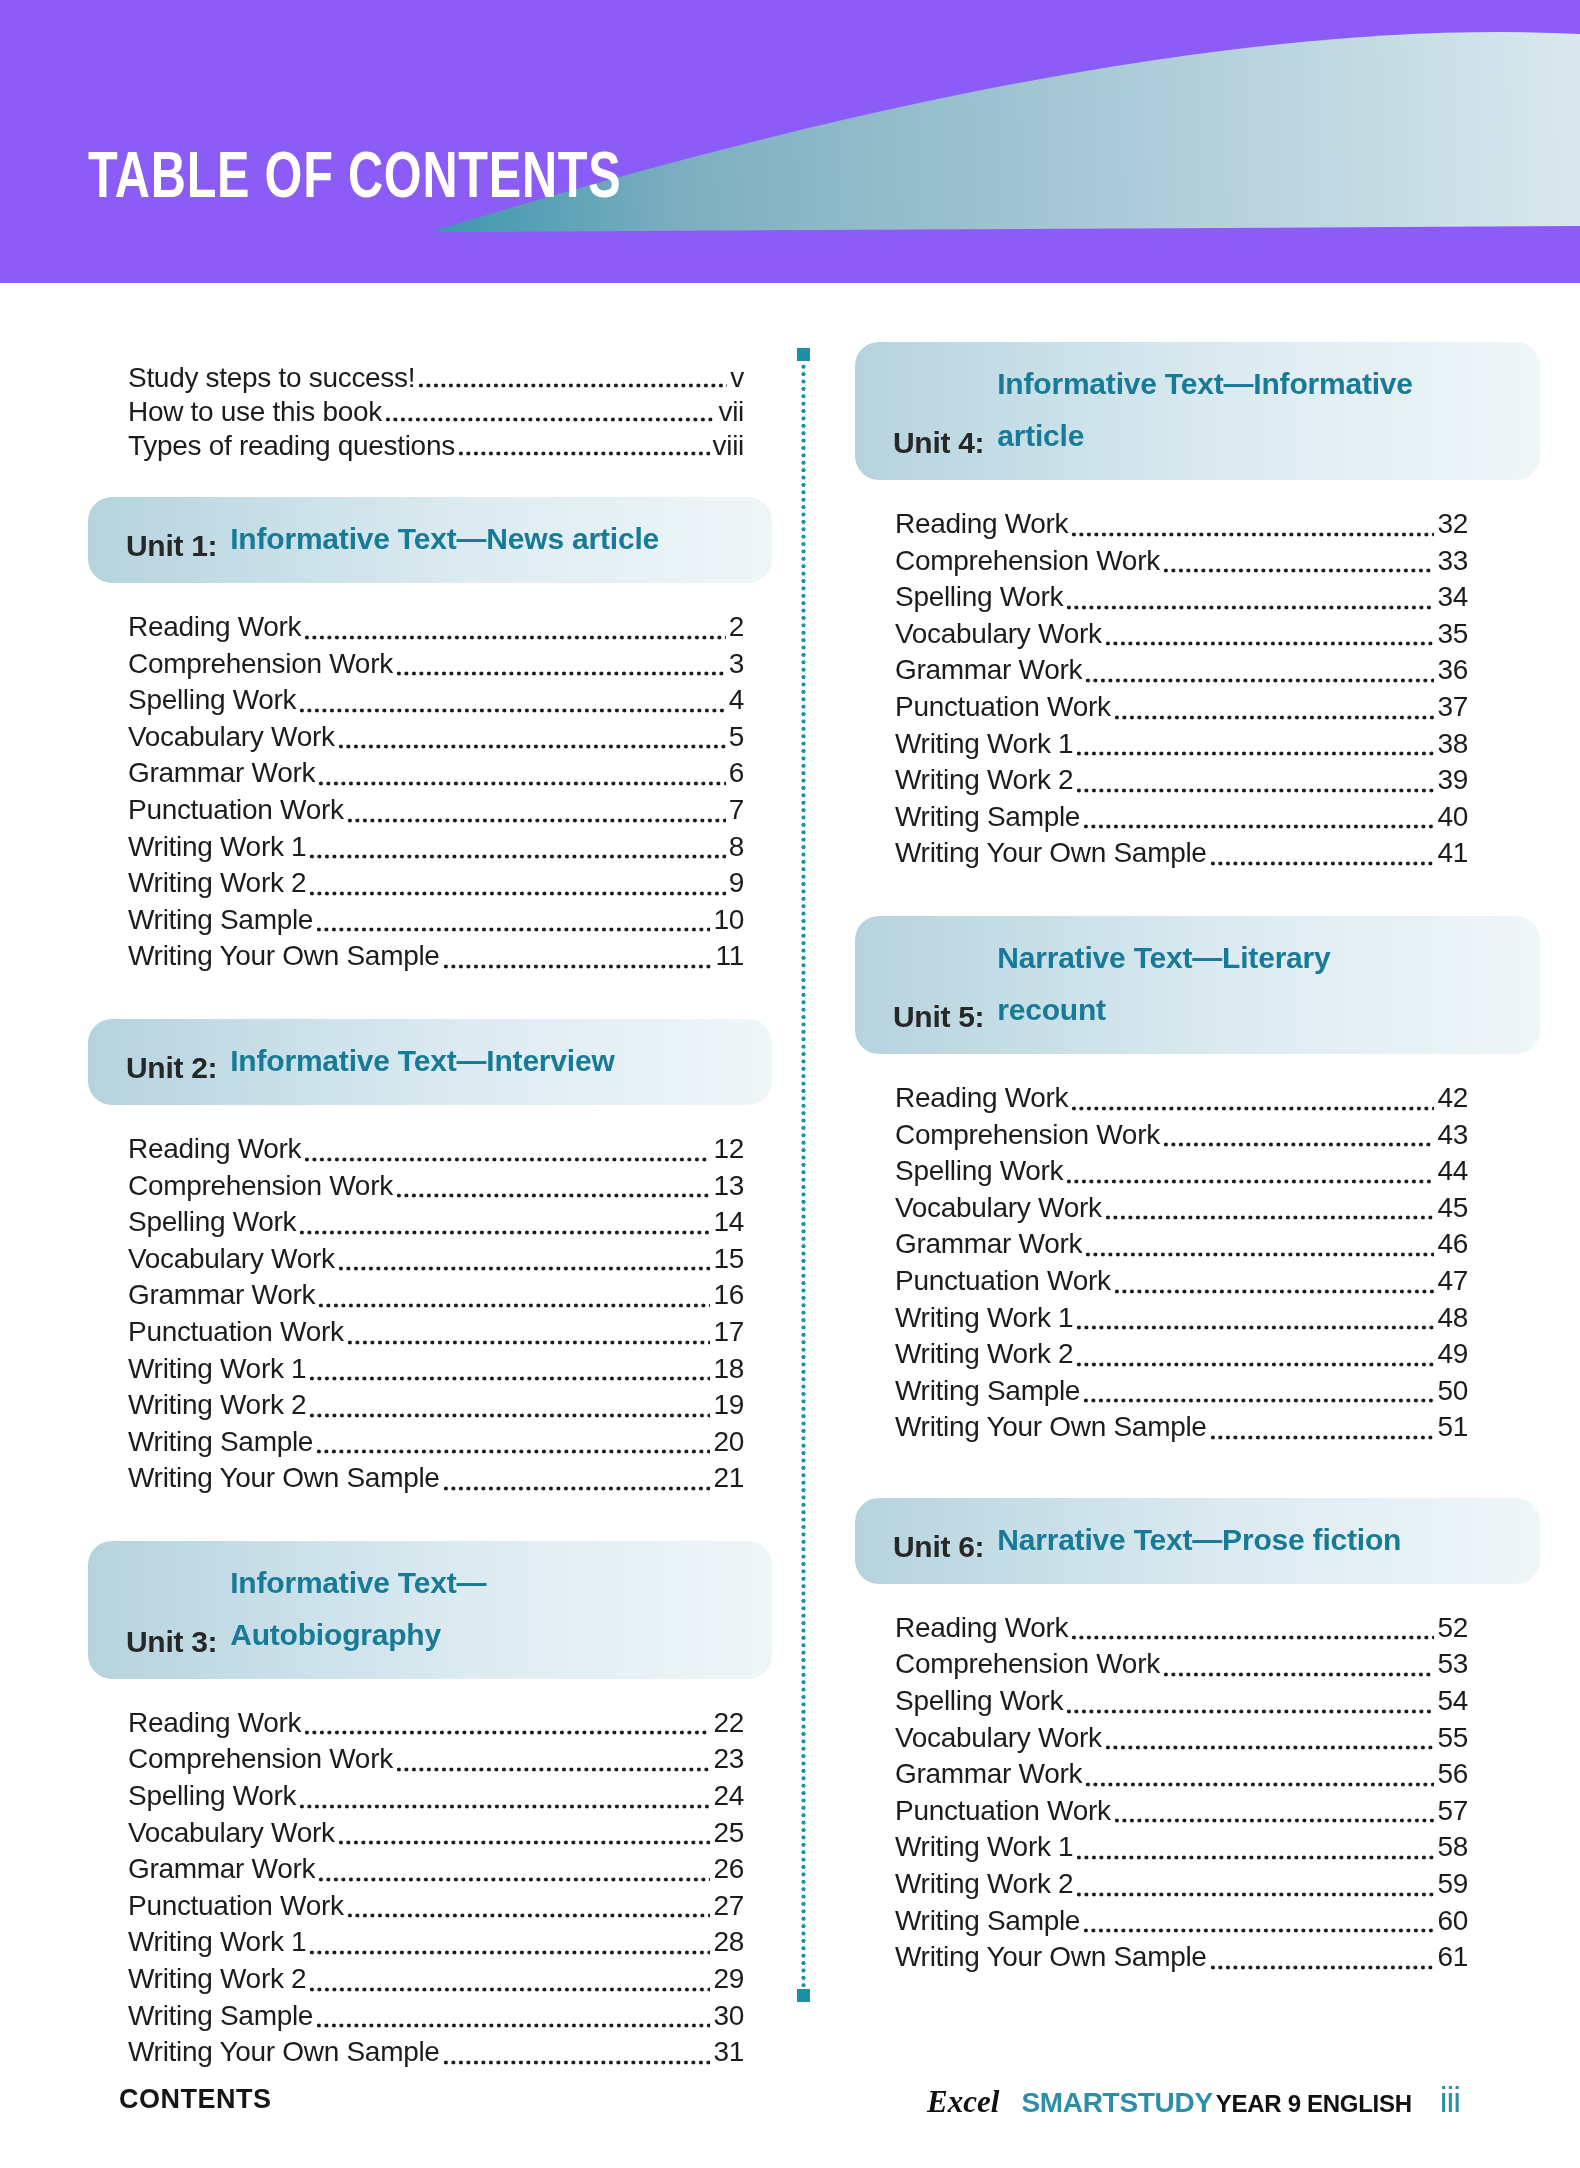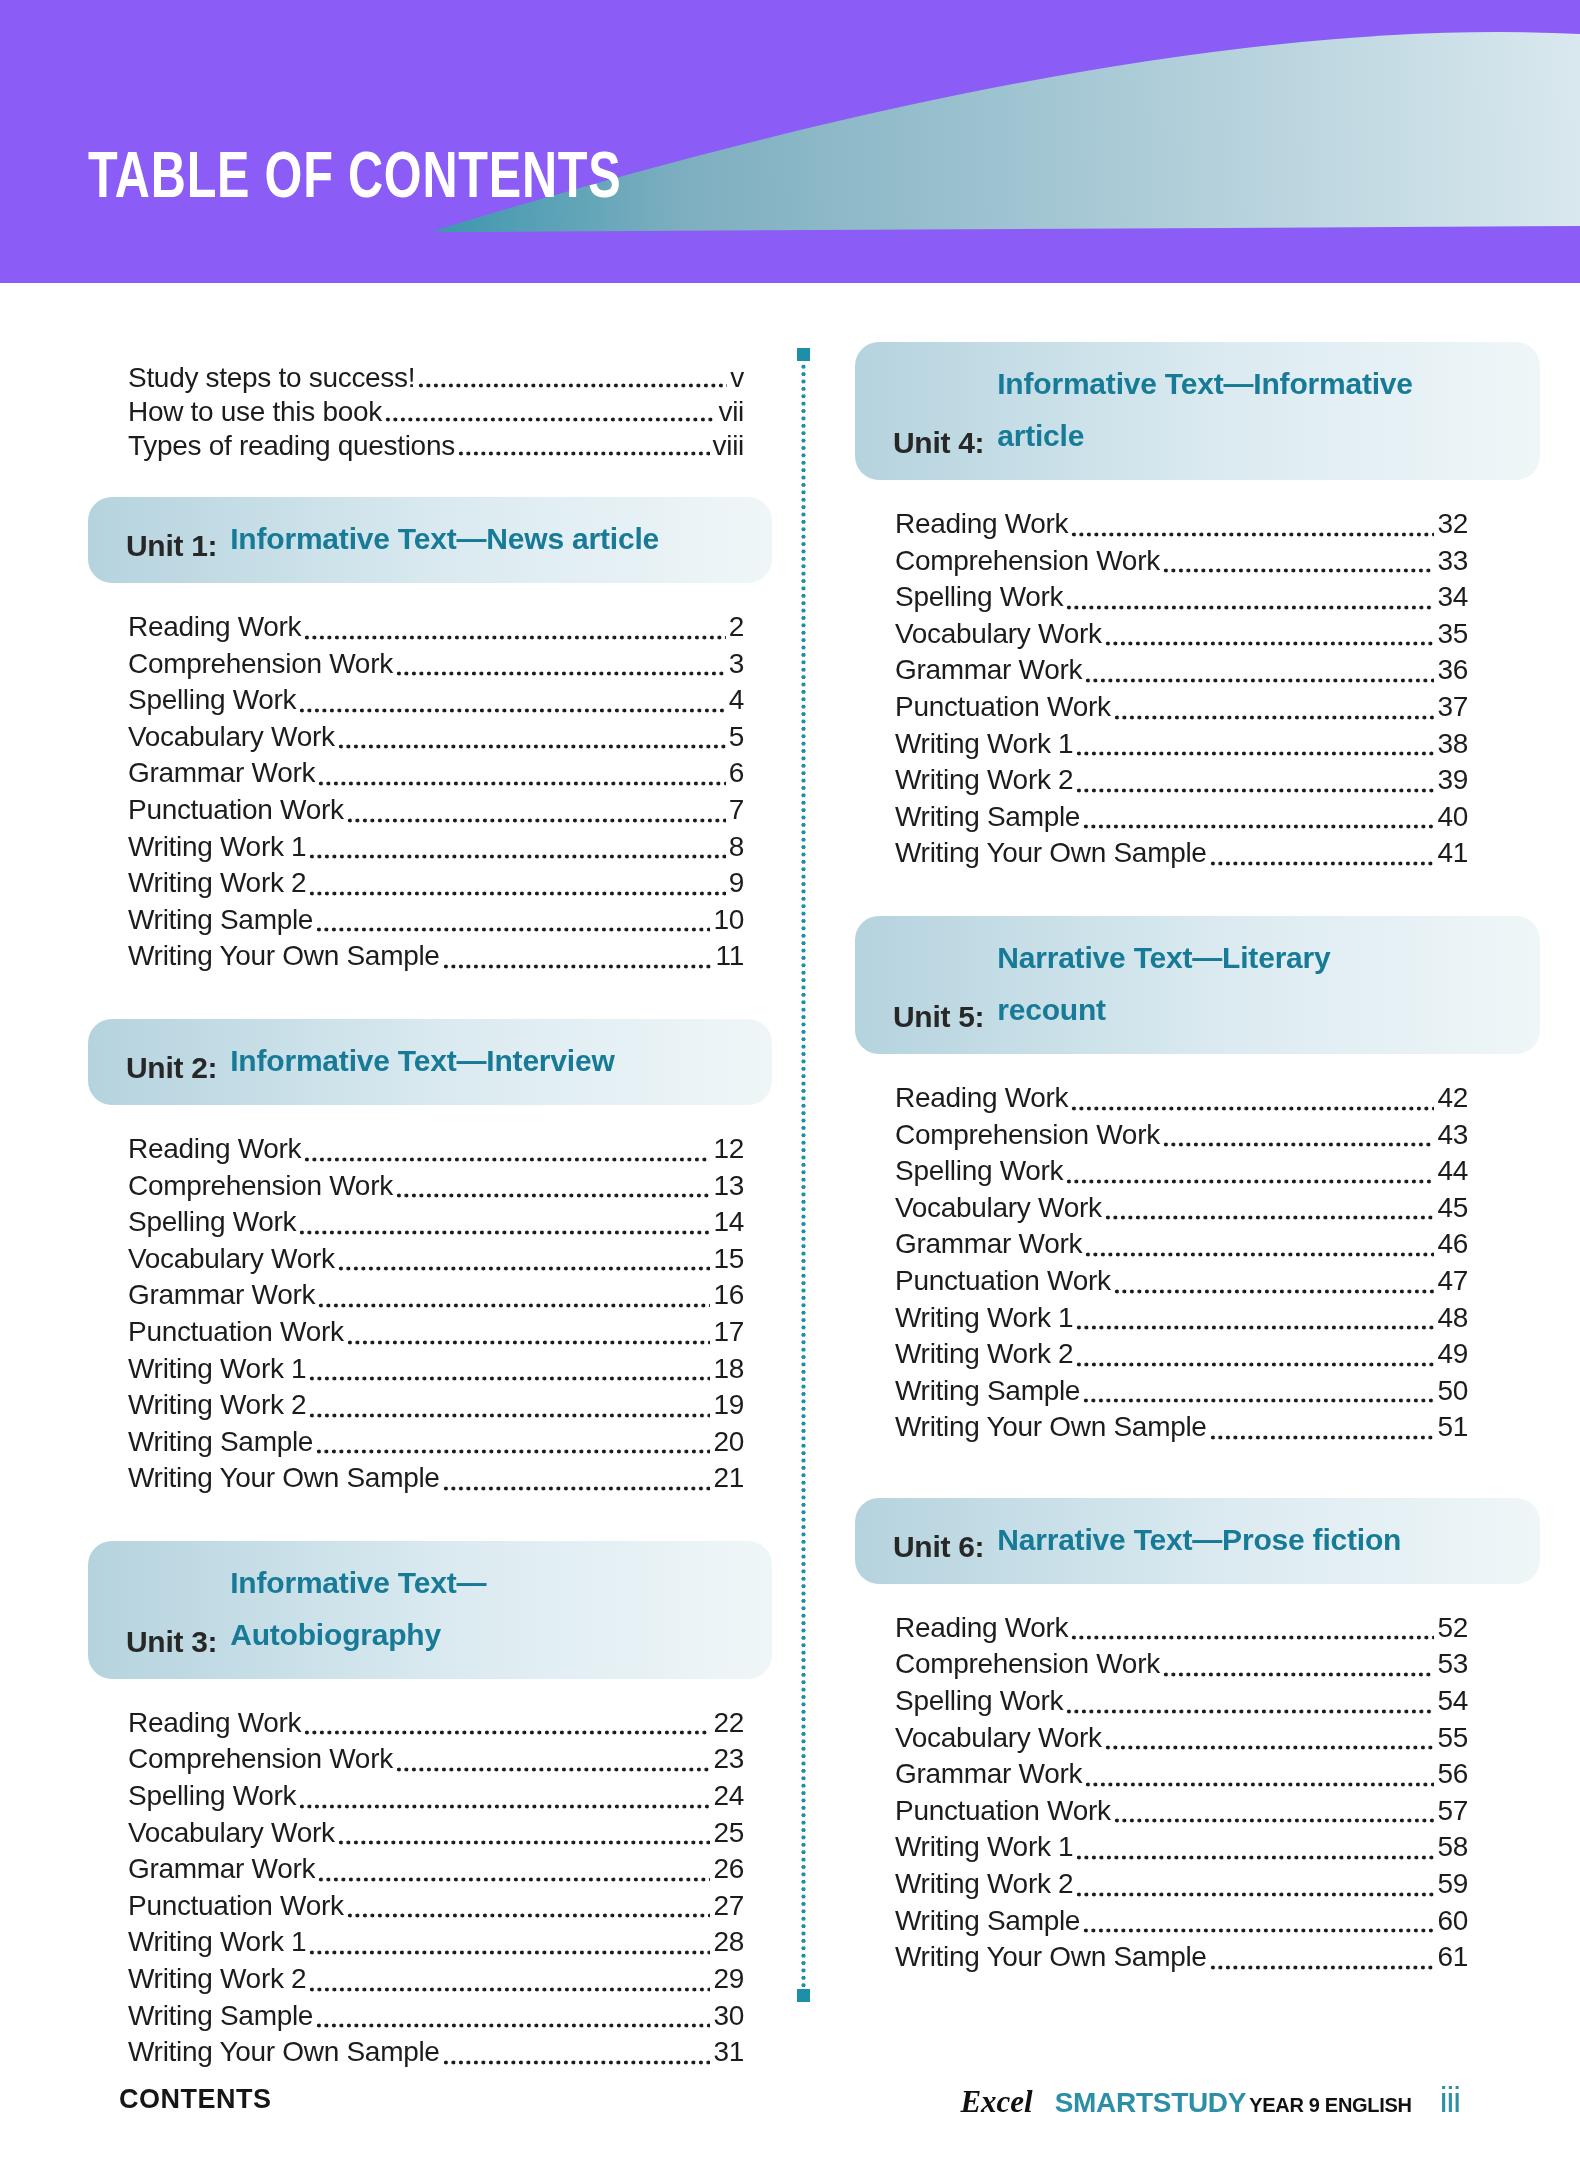--- a/index.html
+++ b/index.html
@@ -96,21 +96,21 @@
     display:flex; align-items:baseline; white-space:nowrap;
   }
   .brand-excel {
     font-family:"Liberation Serif", serif; font-style:italic; font-weight:bold;
     font-size:31px; color:#111111; margin-right:22px;
   }
   .brand-smart {
     font-weight:bold; font-size:28px; color:#2d8fa6; margin-right:3px; letter-spacing:-0.3px;
   }
   .brand-series {
-    font-weight:bold; font-size:20px; color:#111111; letter-spacing:-0.3px;
+    font-weight:bold; font-size:24px; color:#111111; letter-spacing:-0.3px;
   }
   .footer-pageno {
     font-weight:normal; font-size:35px; color:#2d8fa6; margin-left:28px; letter-spacing:-1px;
   }
 </style>
 </head>
 <body>
 
 <div class="page">
 

